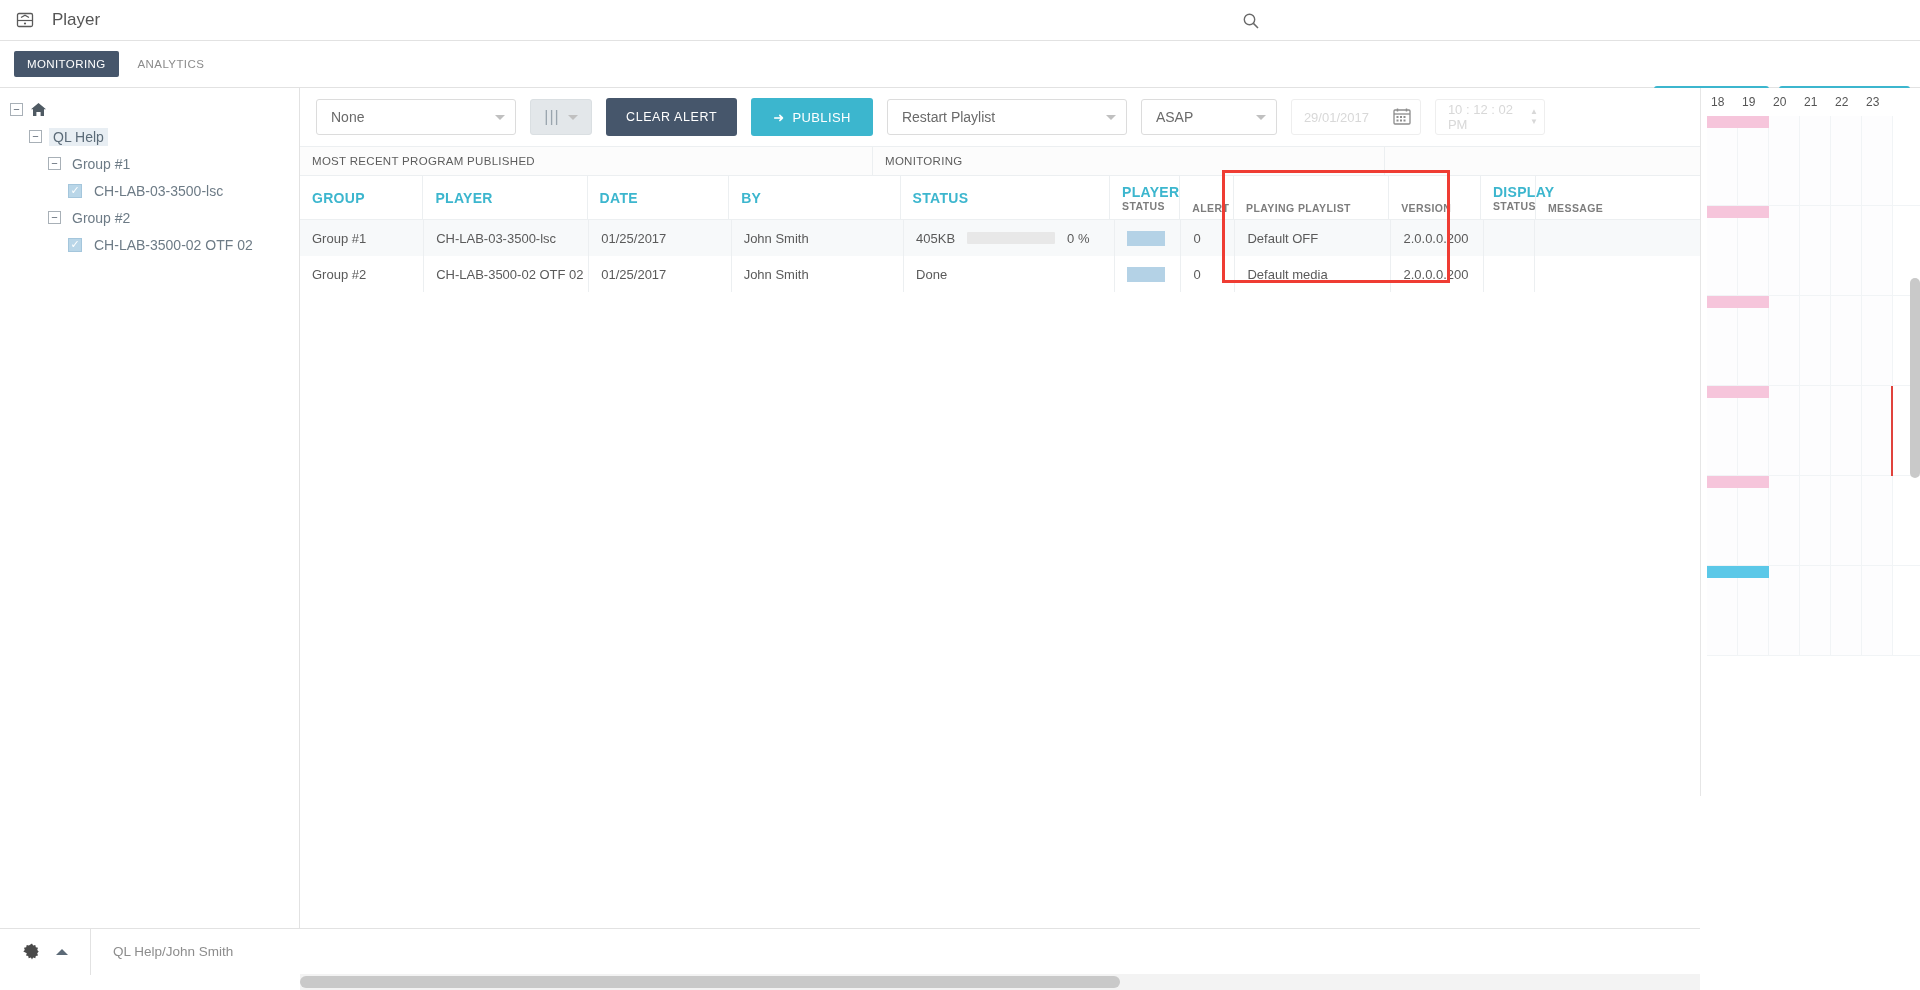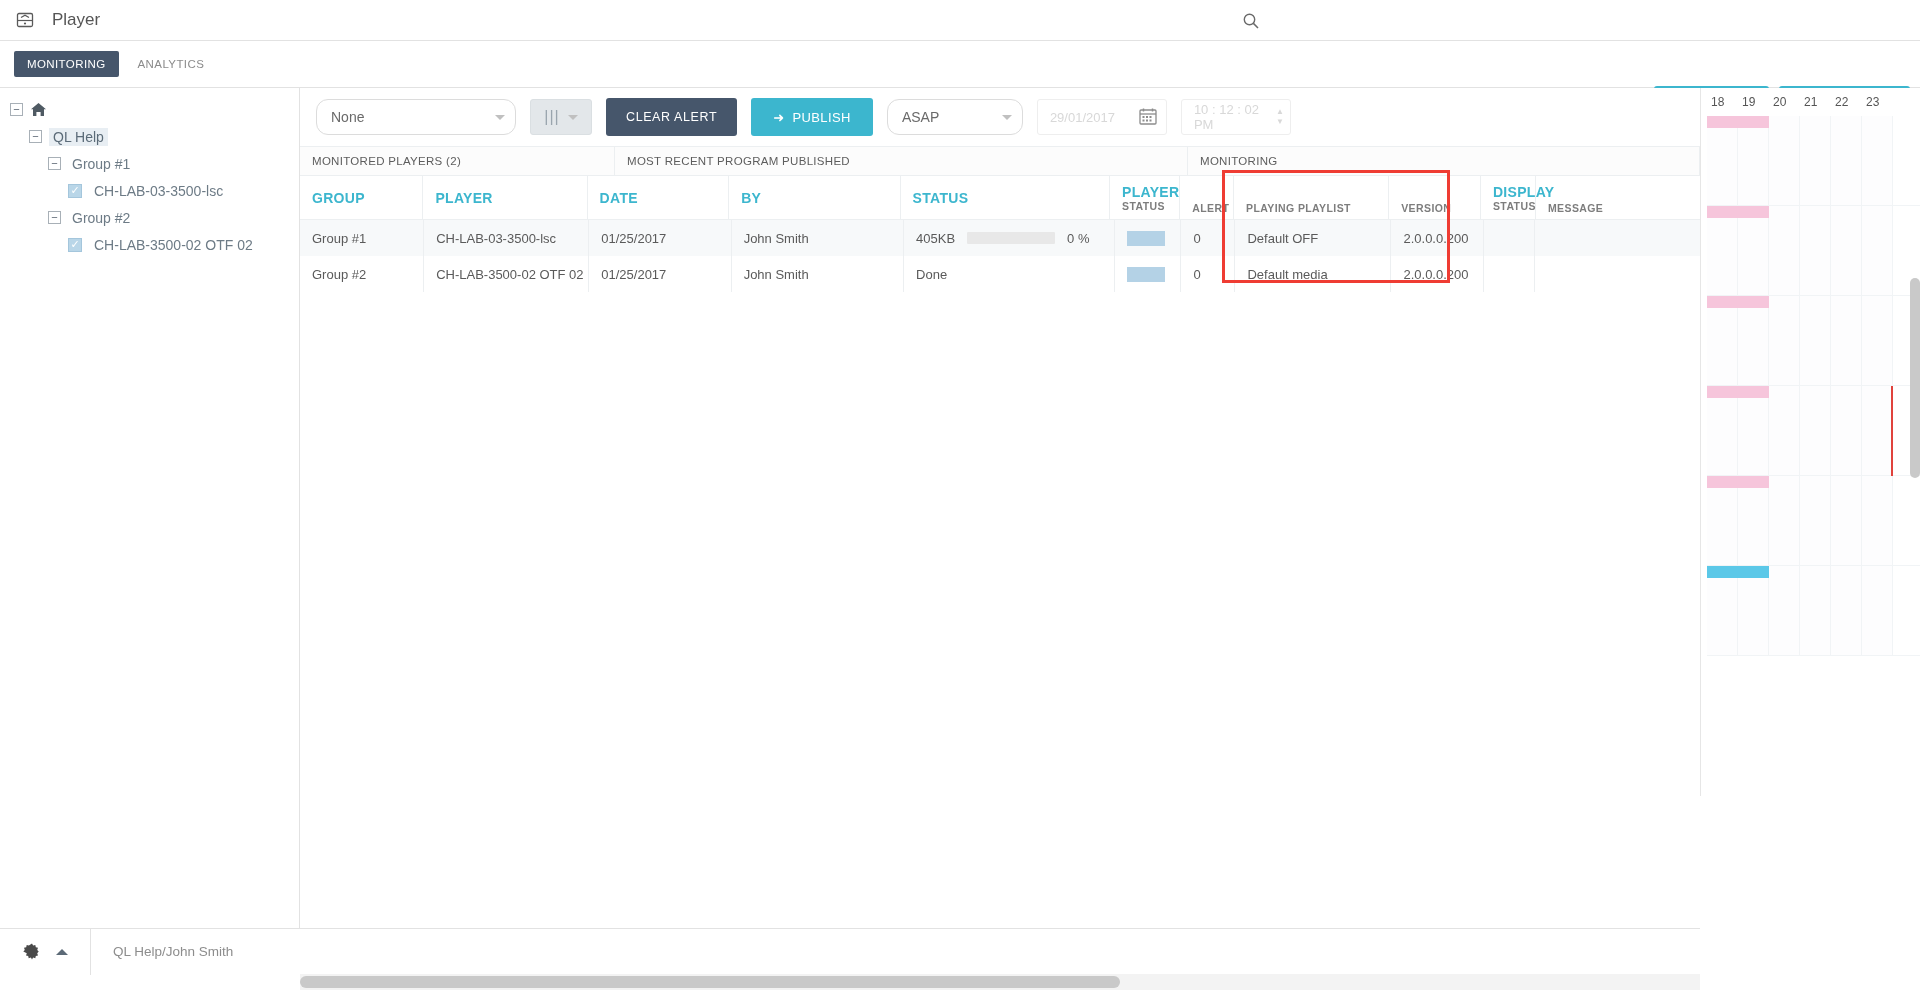--- a/index.html
+++ b/index.html
@@ -63,21 +63,21 @@
     display: inline-flex; align-items: center; justify-content: center;
     color: #ffffff; font-size: 11px; margin-right: 8px; flex: none; cursor: pointer;
   }
 
   
   .toolbar {
     position: absolute; left: 300px; top: 88px; width: 1400px; height: 58px;
     background: #ffffff; display: flex; align-items: center; padding-left: 16px; gap: 14px;
   }
   .select {
-    height: 36px; border: 1px solid #dcdcdc; border-radius: 12px; background: #fff;
+    height: 36px; border: 1px solid #dcdcdc; border-radius: 3px; background: #fff;
     display: flex; align-items: center; padding: 0 10px 0 14px;
     font-size: 14px; color: #6a6a6a; cursor: pointer; justify-content: space-between;
   }
   .caret { width: 0; height: 0; border-left: 5px solid transparent; border-right: 5px solid transparent; border-top: 5px solid #c0c0c0; margin-left: 14px; }
   .sel-none { width: 200px; }
   .sel-playlist { width: 240px; }
   .sel-asap { width: 136px; }
   .cols-btn {
     width: 62px; height: 36px; background: #e3e7ea; border: 1px solid #dadfe2; border-radius: 3px;
     display: flex; align-items: center; justify-content: center; gap: 6px; cursor: pointer;
@@ -237,20 +237,24 @@
     <span class="caret" style="margin-left:2px;"></span>
   </div>
 
   <button class="btn-dark">CLEAR ALERT</button>
 
   <button class="btn-publish">
     <span>➜</span>
     <span>PUBLISH</span>
   </button>
 
+  <div class="select sel-playlist">
+    <span>Restart Playlist</span>
+    <span class="caret"></span>
+  </div>
 
   <div class="select sel-asap">
     <span>ASAP</span>
     <span class="caret"></span>
   </div>
 
   <div class="date-field">
     <span>29/01/2017</span>
     <span>
       <svg width="20" height="20" viewBox="0 0 20 20">
@@ -275,21 +279,20 @@
     <span class="spin">
       <span>▲</span>
       <span>▼</span>
     </span>
   </div>
 </div>
 
 <div class="table-area">
 
   <div class="group-head">
-    <div style="width:315px;">MONITORED PLAYERS (2)</div>
     <div style="width:573px;">MOST RECENT PROGRAM PUBLISHED</div>
     <div style="width:512px;">MONITORING</div>
   </div>
 
   <div class="col-head">
     <div class="w-group">
         <span class="ch-main">GROUP</span>
       </div>
     <div class="w-player">
         <span class="ch-main">PLAYER</span>

